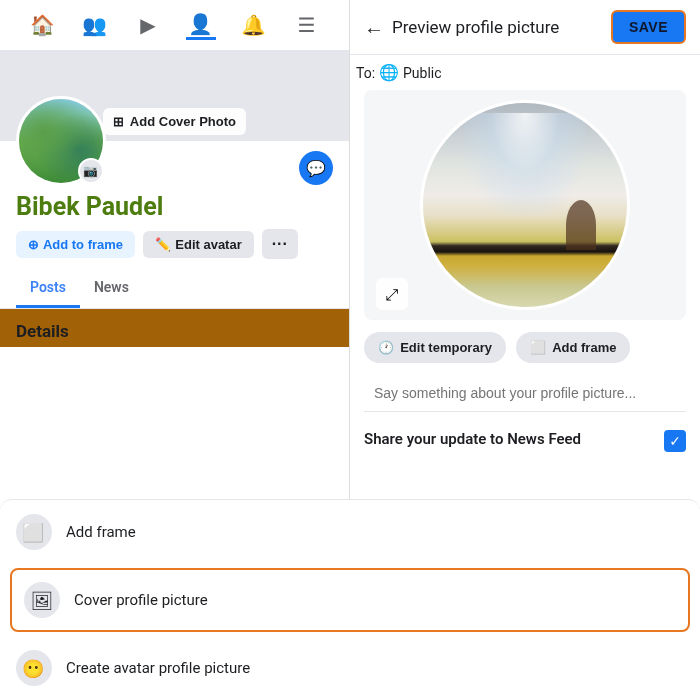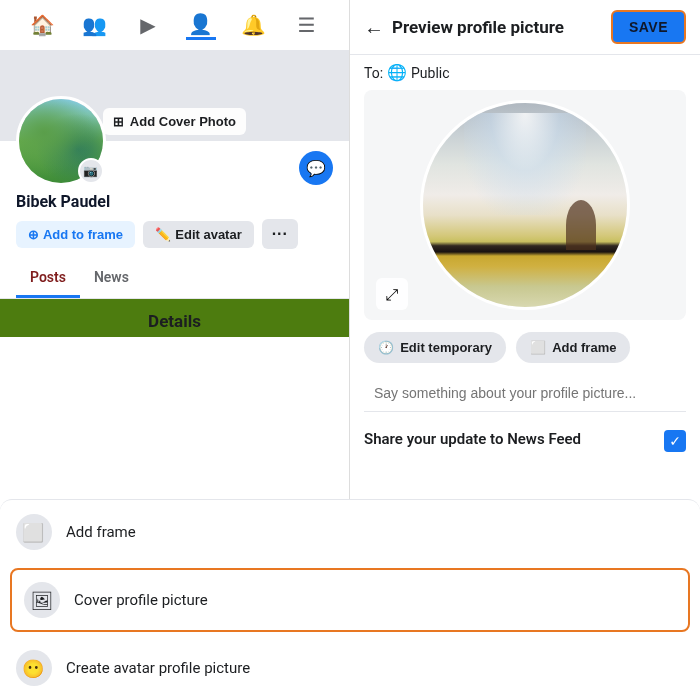--- a/index.html
+++ b/index.html
@@ -114,23 +114,23 @@
       right: 16px;
       top: 10px;
       width: 34px; height: 34px;
       background: #1877f2;
       border-radius: 50%;
       display: flex; align-items: center; justify-content: center;
       color: #fff;
       font-size: 16px;
     }
     .profile-name {
-      font-size: 16px;
+      font-size: 25px;
       font-weight: 700;
-      color: #0f172a;
+      color: #4d7c0f;
       margin-bottom: 8px;
     }
     .profile-actions {
       display: flex;
       gap: 8px;
       align-items: center;
     }
     .btn-add-story {
       display: flex;
       align-items: center;
@@ -177,29 +177,28 @@
     }
     .tab-item {
       padding: 10px 14px;
       font-size: 14px;
       font-weight: 600;
       color: #65676b;
       cursor: pointer;
       border-bottom: 3px solid transparent;
     }
     .tab-item.active {
-      color: #7f1d1d;
+      color: #3b82f6;
       border-bottom: 3px solid #1877f2;
     }
 
     
     .details-section {
       padding: 12px 16px 6px;
-      background: #4d7c0f;
-      text-align: center;
+      background: #a16207;
     }
     .details-label {
       font-size: 17px;
       font-weight: 700;
       color: #1c1e21;
     }
 
     
     .bottom-menu {
       position: absolute;
@@ -256,40 +255,40 @@
       align-items: center;
       gap: 8px;
     }
     .back-arrow {
       font-size: 20px;
       cursor: pointer;
       color: #1c1e21;
     }
     .header-title {
       font-size: 17px;
-      font-weight: 700;
+      font-weight: 400;
       color: #1c1e21;
     }
     .save-btn {
       background: #1877f2;
       color: #0f172a;
       border: 2px solid #e87722;
       border-radius: 6px;
       padding: 7px 16px;
       font-size: 14px;
       font-weight: 700;
       cursor: pointer;
       letter-spacing: 0.5px;
     }
 
     .audience-row {
       display: flex;
       align-items: center;
       gap: 4px;
-      padding: 8px 14px;
+      padding: 8px 6px;
       font-size: 14px;
       color: #1c1e21;
     }
     .globe-icon { font-size: 16px; }
 
     
     .pic-preview-container {
       position: relative;
       margin: 0 14px;
       background: #f5f6f7;

